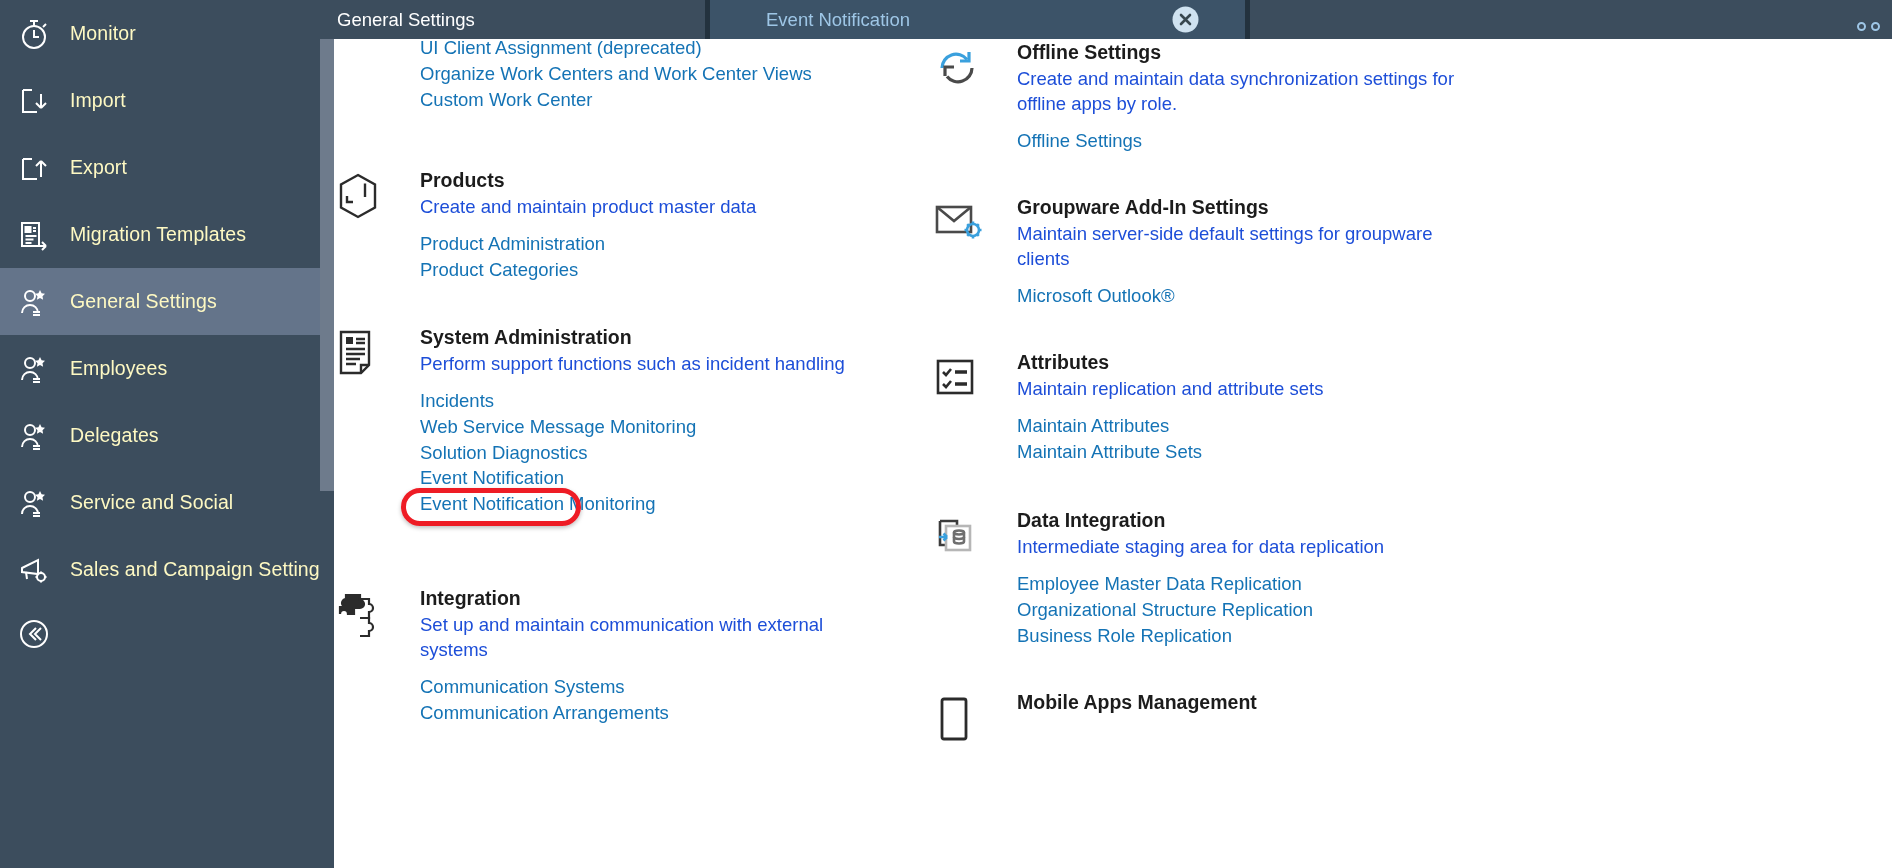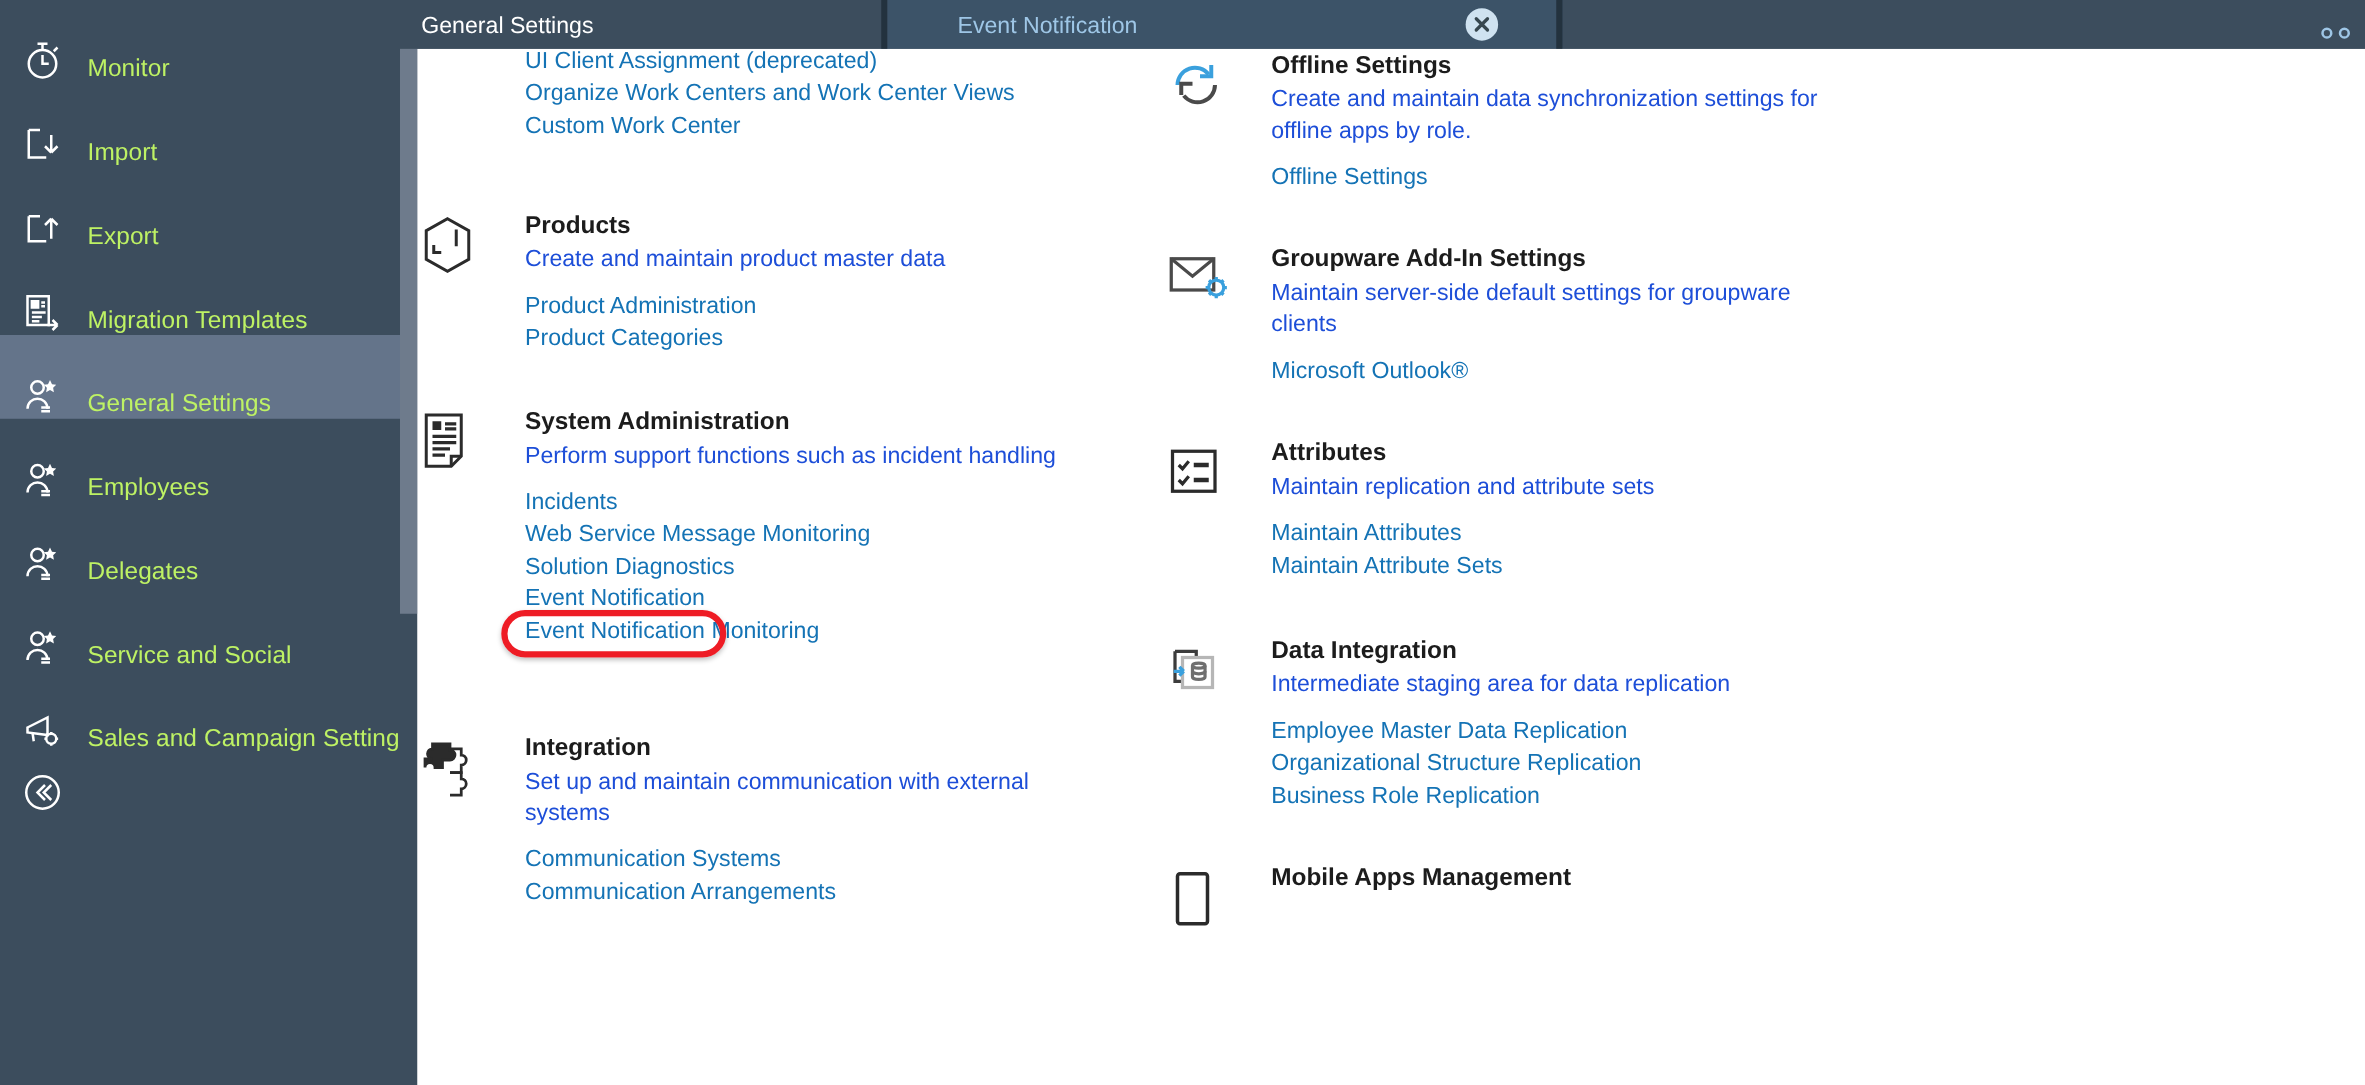--- a/index.html
+++ b/index.html
@@ -40,24 +40,24 @@
     position: absolute;
     left: 320px;
     top: 258px;
     width: 14px;
     height: 232px;
     background: #64748a;
   }
 
   .nav-item {
     display: flex;
-    align-items: flex-end;
+    align-items: center;
     height: 67px;
     padding-left: 12px;
-    color: #bef264;
+    color: #fef9c3;
     cursor: pointer;
     user-select: none;
   }
   .nav-item.active {
     background: #64748a;
   }
   .nav-ico {
     width: 44px;
     min-width: 44px;
     height: 38px;

